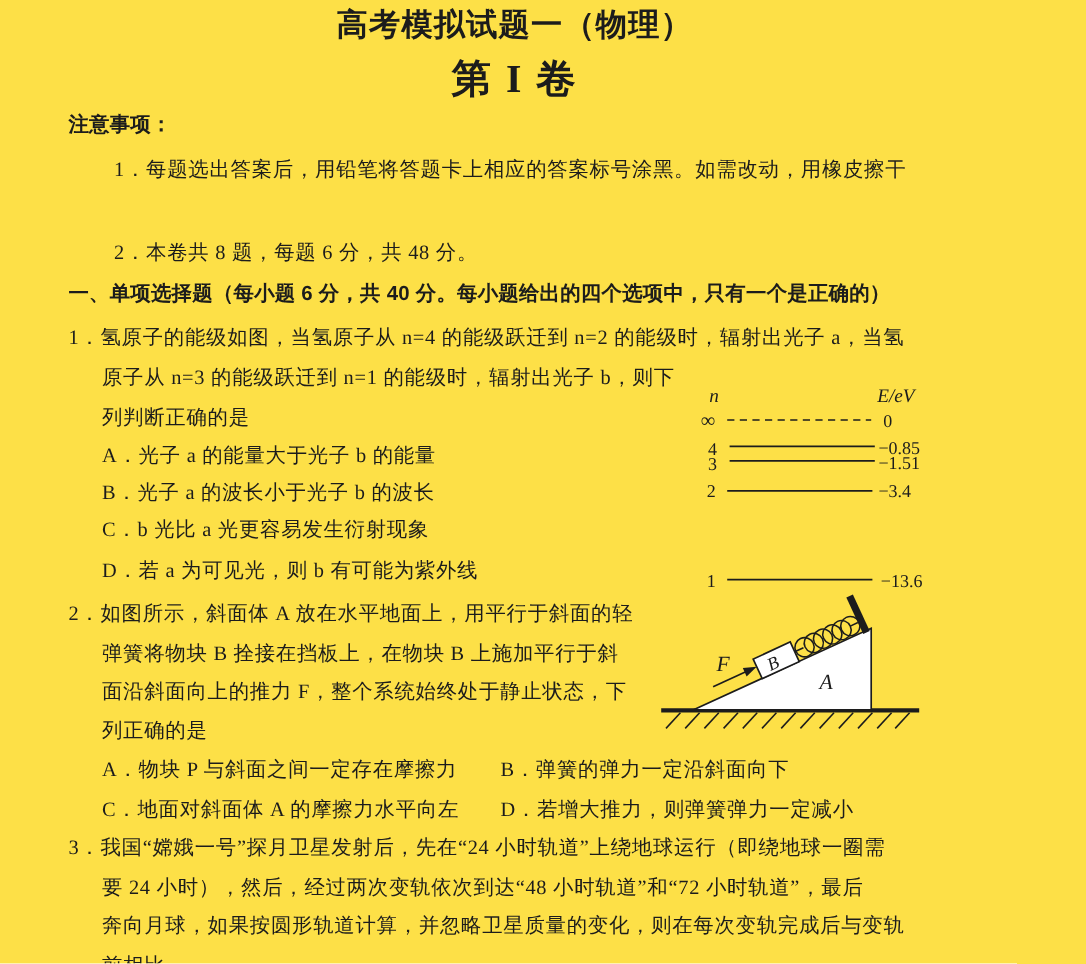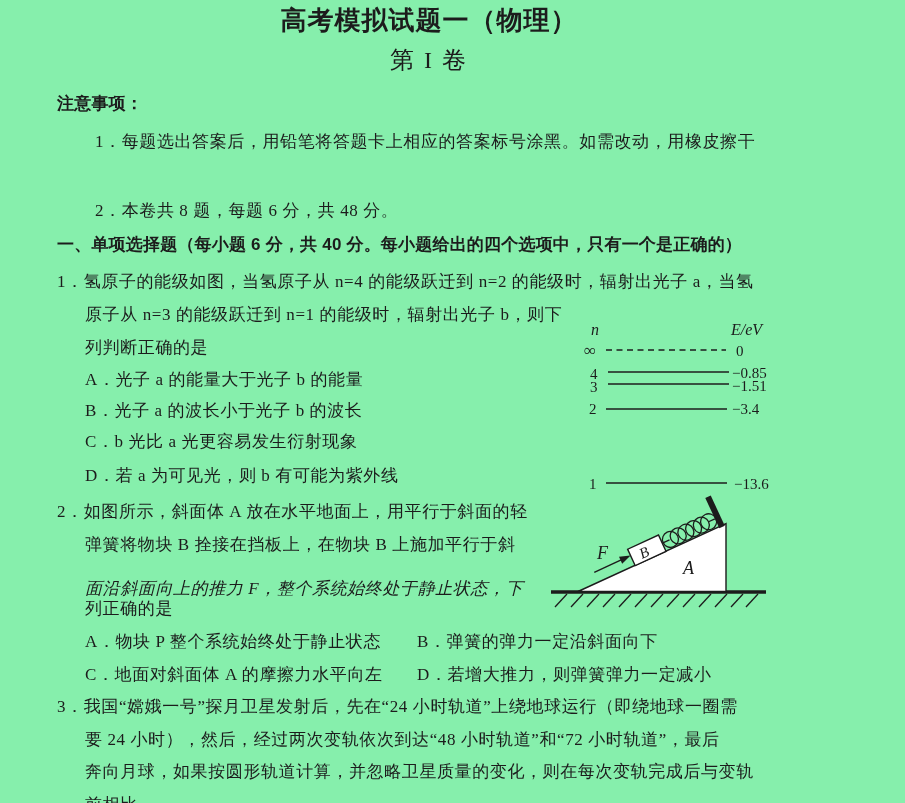--- a/index.html
+++ b/index.html
@@ -1,24 +1,24 @@
 <!DOCTYPE html>
 <html><head>
 <meta charset="utf-8">
 <style>
   html,body{margin:0;padding:0;background:#ffffff;}
   .page{
-    position:relative;width:905px;height:803px;overflow:hidden;background:#86efac;
+    position:relative;width:905px;height:803px;overflow:hidden;background:#fde047;
     font-family:"Liberation Serif","DejaVu Serif",serif;color:#1c1c1c;
   }
   .line{position:absolute;white-space:nowrap;font-size:17px;line-height:20px;letter-spacing:0.6px;}
   .bold-sans{font-family:"Liberation Sans","DejaVu Sans",sans-serif;font-weight:bold;letter-spacing:0.2px;}
   .ctr{position:absolute;left:0;width:858px;text-align:center;white-space:nowrap;}
   .title{font-size:26px;font-weight:bold;letter-spacing:1px;}
-  .subtitle{font-size:24px;font-weight:normal;letter-spacing:2px;}
+  .subtitle{font-size:33px;font-weight:bold;letter-spacing:2px;}
   .fig{position:absolute;}
   svg text{font-family:"Liberation Serif","DejaVu Serif",serif;fill:#1c1c1c;}
   svg .it{font-style:italic;}
   svg line,svg path,svg circle{stroke:#1c1c1c;}
 </style>
 </head>
 <body>
 
 <div class="page">
 
@@ -64,23 +64,23 @@
 
       <text x="29" y="169" font-size="15">1</text>
       <line x1="46" y1="163" x2="167" y2="163" stroke-width="1.4"></line>
       <text x="174" y="169" font-size="15">−13.6</text>
     </svg>
   </div>
 
   <div>
     <div class="line" style="top:502px;left:57px;">2．如图所示，斜面体 A 放在水平地面上，用平行于斜面的轻</div>
     <div class="line" style="top:535px;left:85px;">弹簧将物块 B 拴接在挡板上，在物块 B 上施加平行于斜</div>
-    <div class="line" style="top:579px;left:85px;font-style:italic;">面沿斜面向上的推力 F，整个系统始终处于静止状态，下</div>
+    <div class="line" style="top:567px;left:85px;">面沿斜面向上的推力 F，整个系统始终处于静止状态，下</div>
     <div class="line" style="top:599px;left:85px;">列正确的是</div>
-    <div class="line" style="top:632px;left:85px;">A．物块 P 整个系统始终处于静止状态</div>
+    <div class="line" style="top:632px;left:85px;">A．物块 P 与斜面之间一定存在摩擦力</div>
     <div class="line" style="top:632px;left:417px;">B．弹簧的弹力一定沿斜面向下</div>
     <div class="line" style="top:665px;left:85px;">C．地面对斜面体 A 的摩擦力水平向左</div>
     <div class="line" style="top:665px;left:417px;">D．若增大推力，则弹簧弹力一定减小</div>
   </div>
 
   <div class="fig" style="top:490px;left:545px;">
     <svg width="235" height="125" viewBox="0 0 235 125">
 
       <line x1="6" y1="102" x2="221" y2="102" stroke-width="3.6"></line>
       <g stroke-width="1.3">

